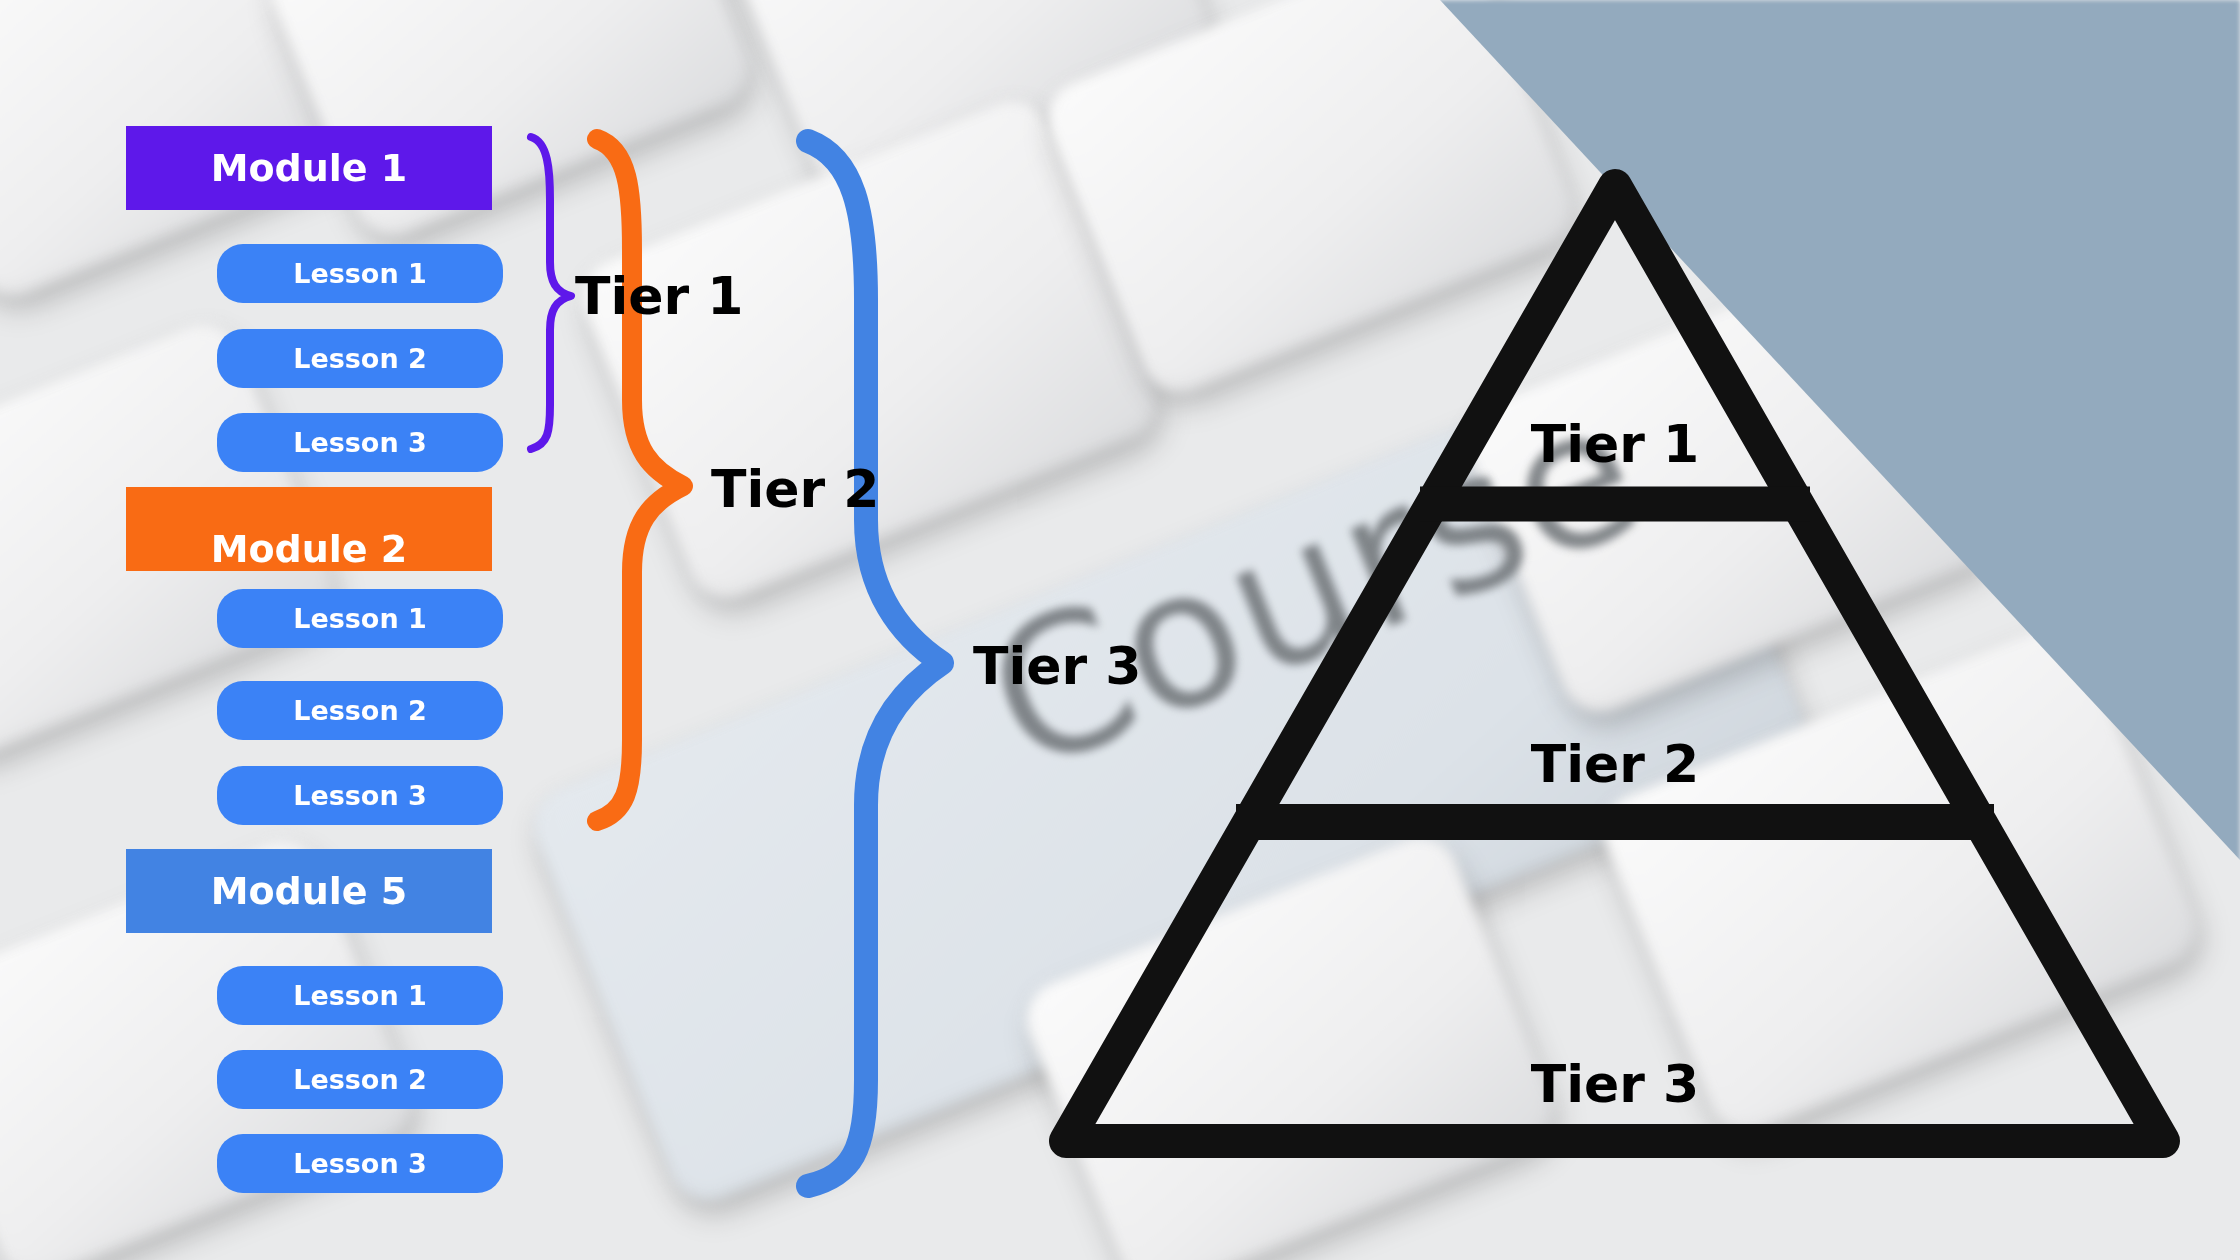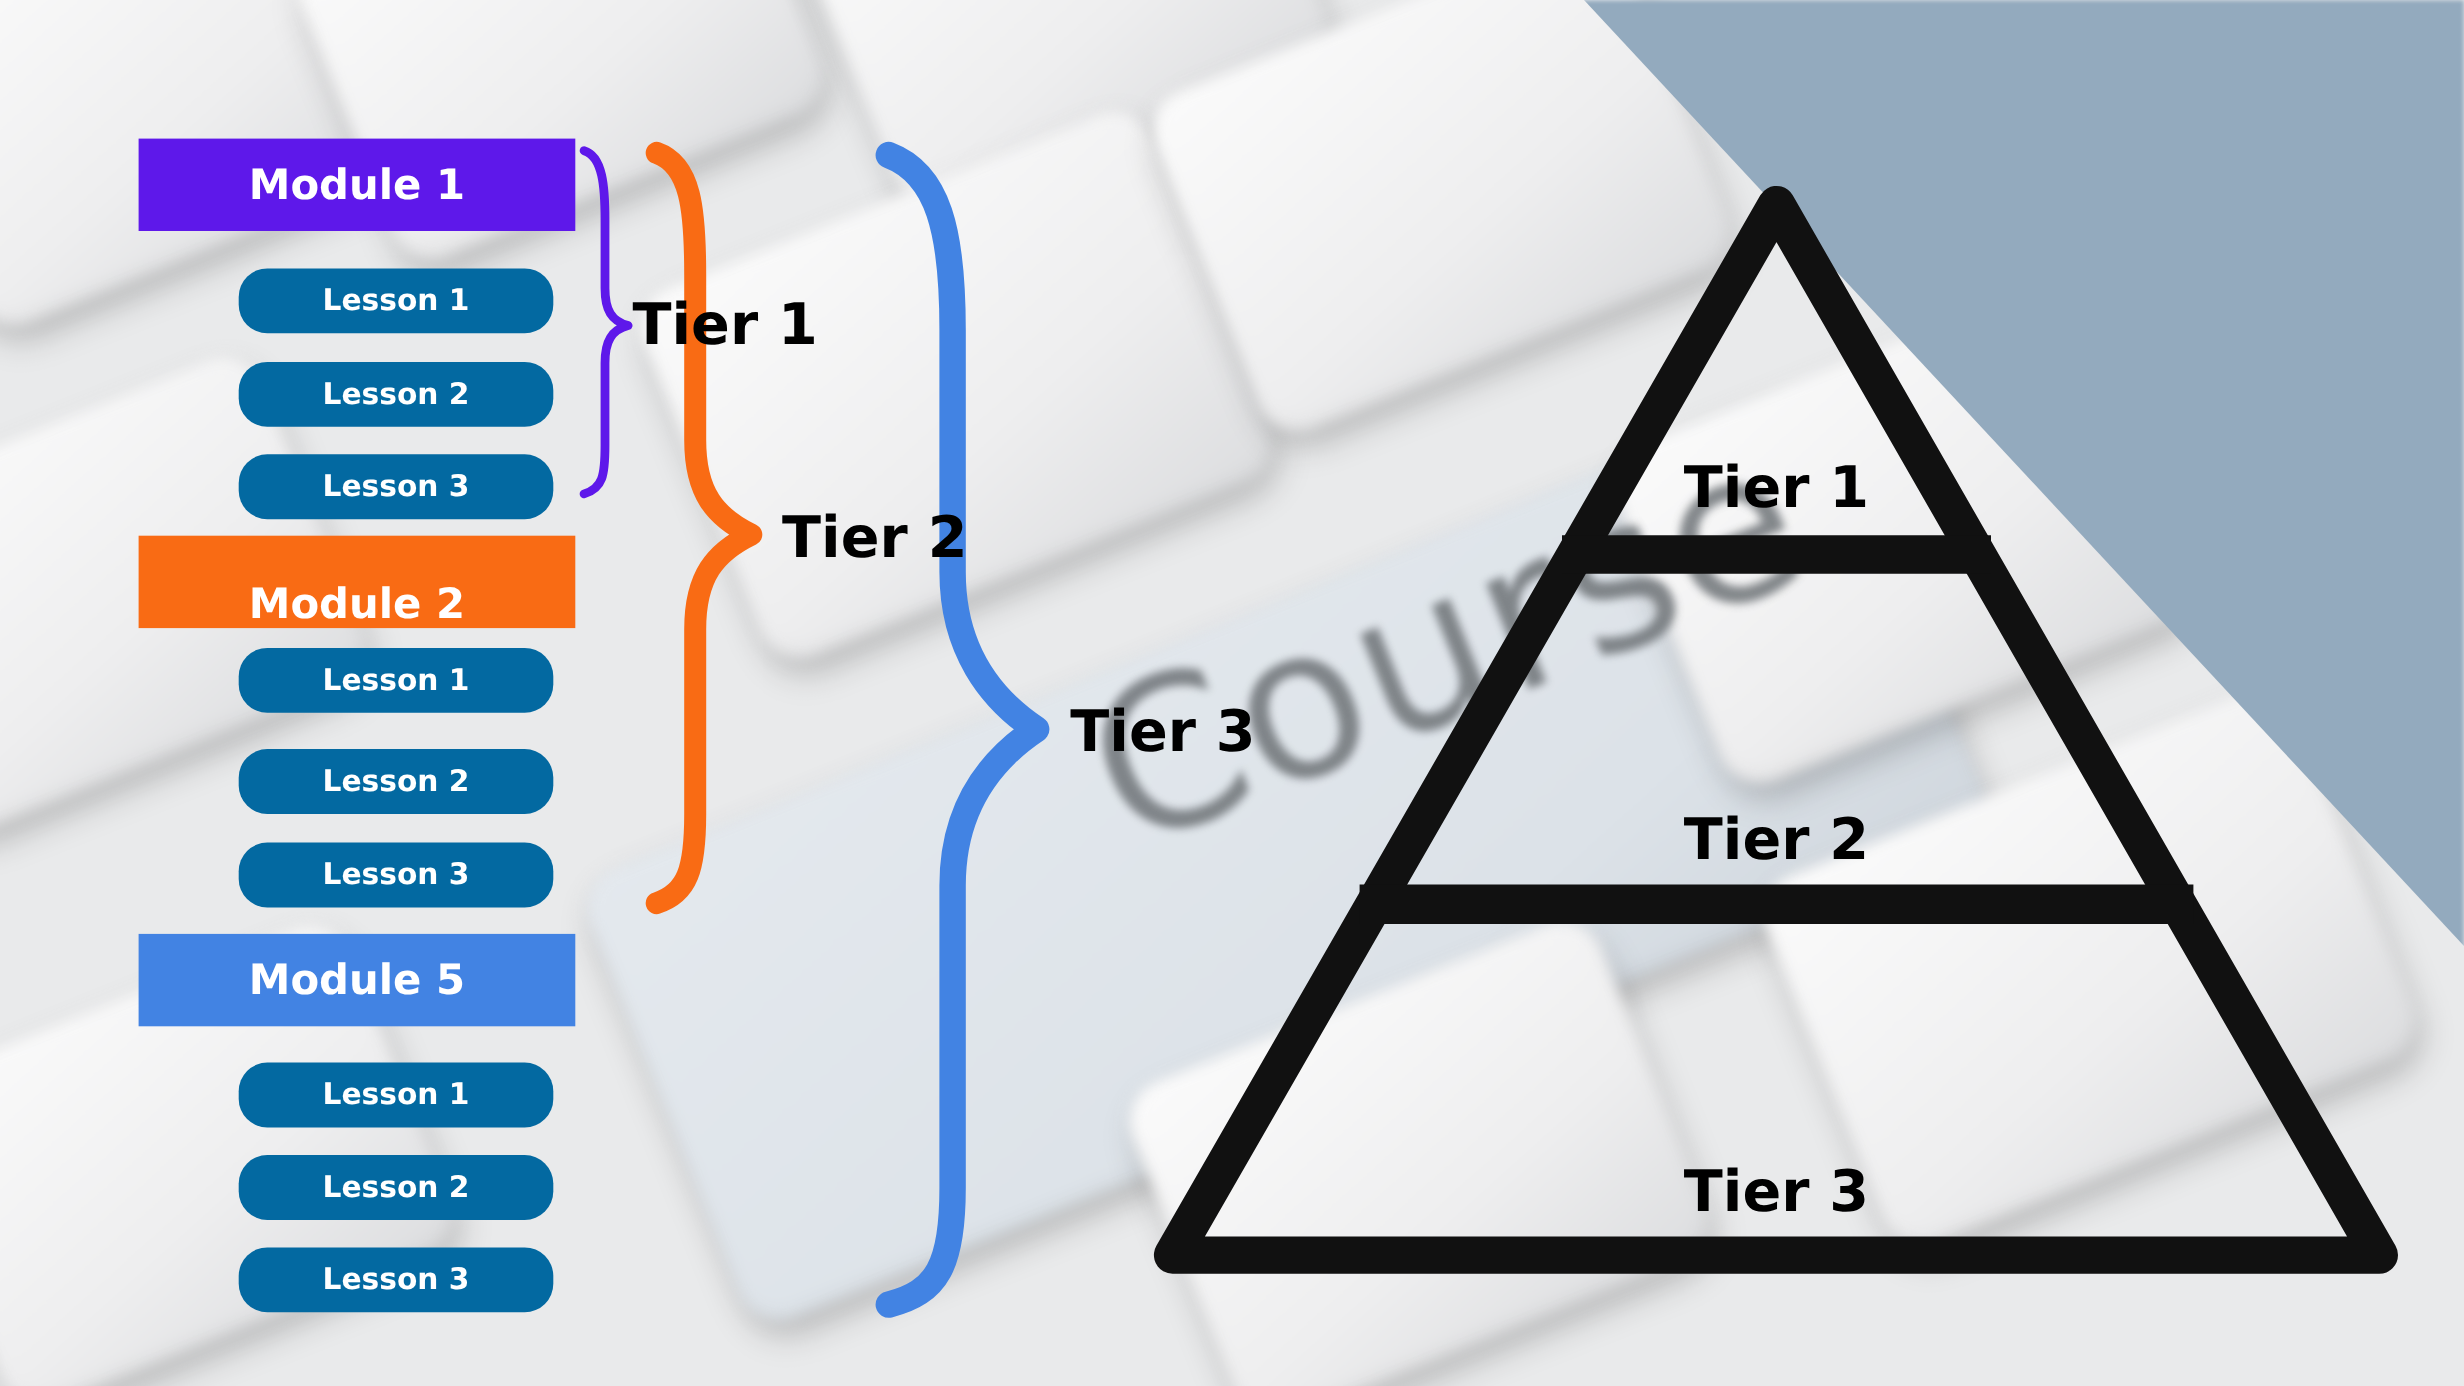--- a/index.html
+++ b/index.html
@@ -22,28 +22,28 @@
     filter: blur(4px); opacity: 0.85; letter-spacing: 2px;
   }
   .sky {
     position: absolute; left: 0; top: 0; width: 2240px; height: 1260px;
     background: #93aabe;
     clip-path: polygon(1440px 0, 2240px 0, 2240px 860px);
     filter: blur(2px);
   }
 
   .module {
-    position: absolute; left: 126px; width: 397px; height: 84px;
+    position: absolute; left: 126px; width: 366px; height: 84px;
     color: #ffffff; font-weight: bold; font-size: 38px;
     display: flex; align-items: center; justify-content: center;
     font-family: "DejaVu Sans", sans-serif;
   }
   .lesson {
     position: absolute; left: 217px; width: 286px; height: 59px;
-    background: #0369a1; color: #ffffff; font-weight: bold; font-size: 27px;
+    background: #3b82f6; color: #ffffff; font-weight: bold; font-size: 27px;
     display: flex; align-items: center; justify-content: center;
     font-family: "DejaVu Sans", sans-serif;
     border-radius: 26px;
   }
   .tier-label {
     position: absolute; font-weight: bold; font-size: 52px; color: #000;
     font-family: "DejaVu Sans", sans-serif; line-height: 1; white-space: nowrap;
   }
   svg.overlay { position: absolute; left: 0; top: 0; }
   .pyr-label {

